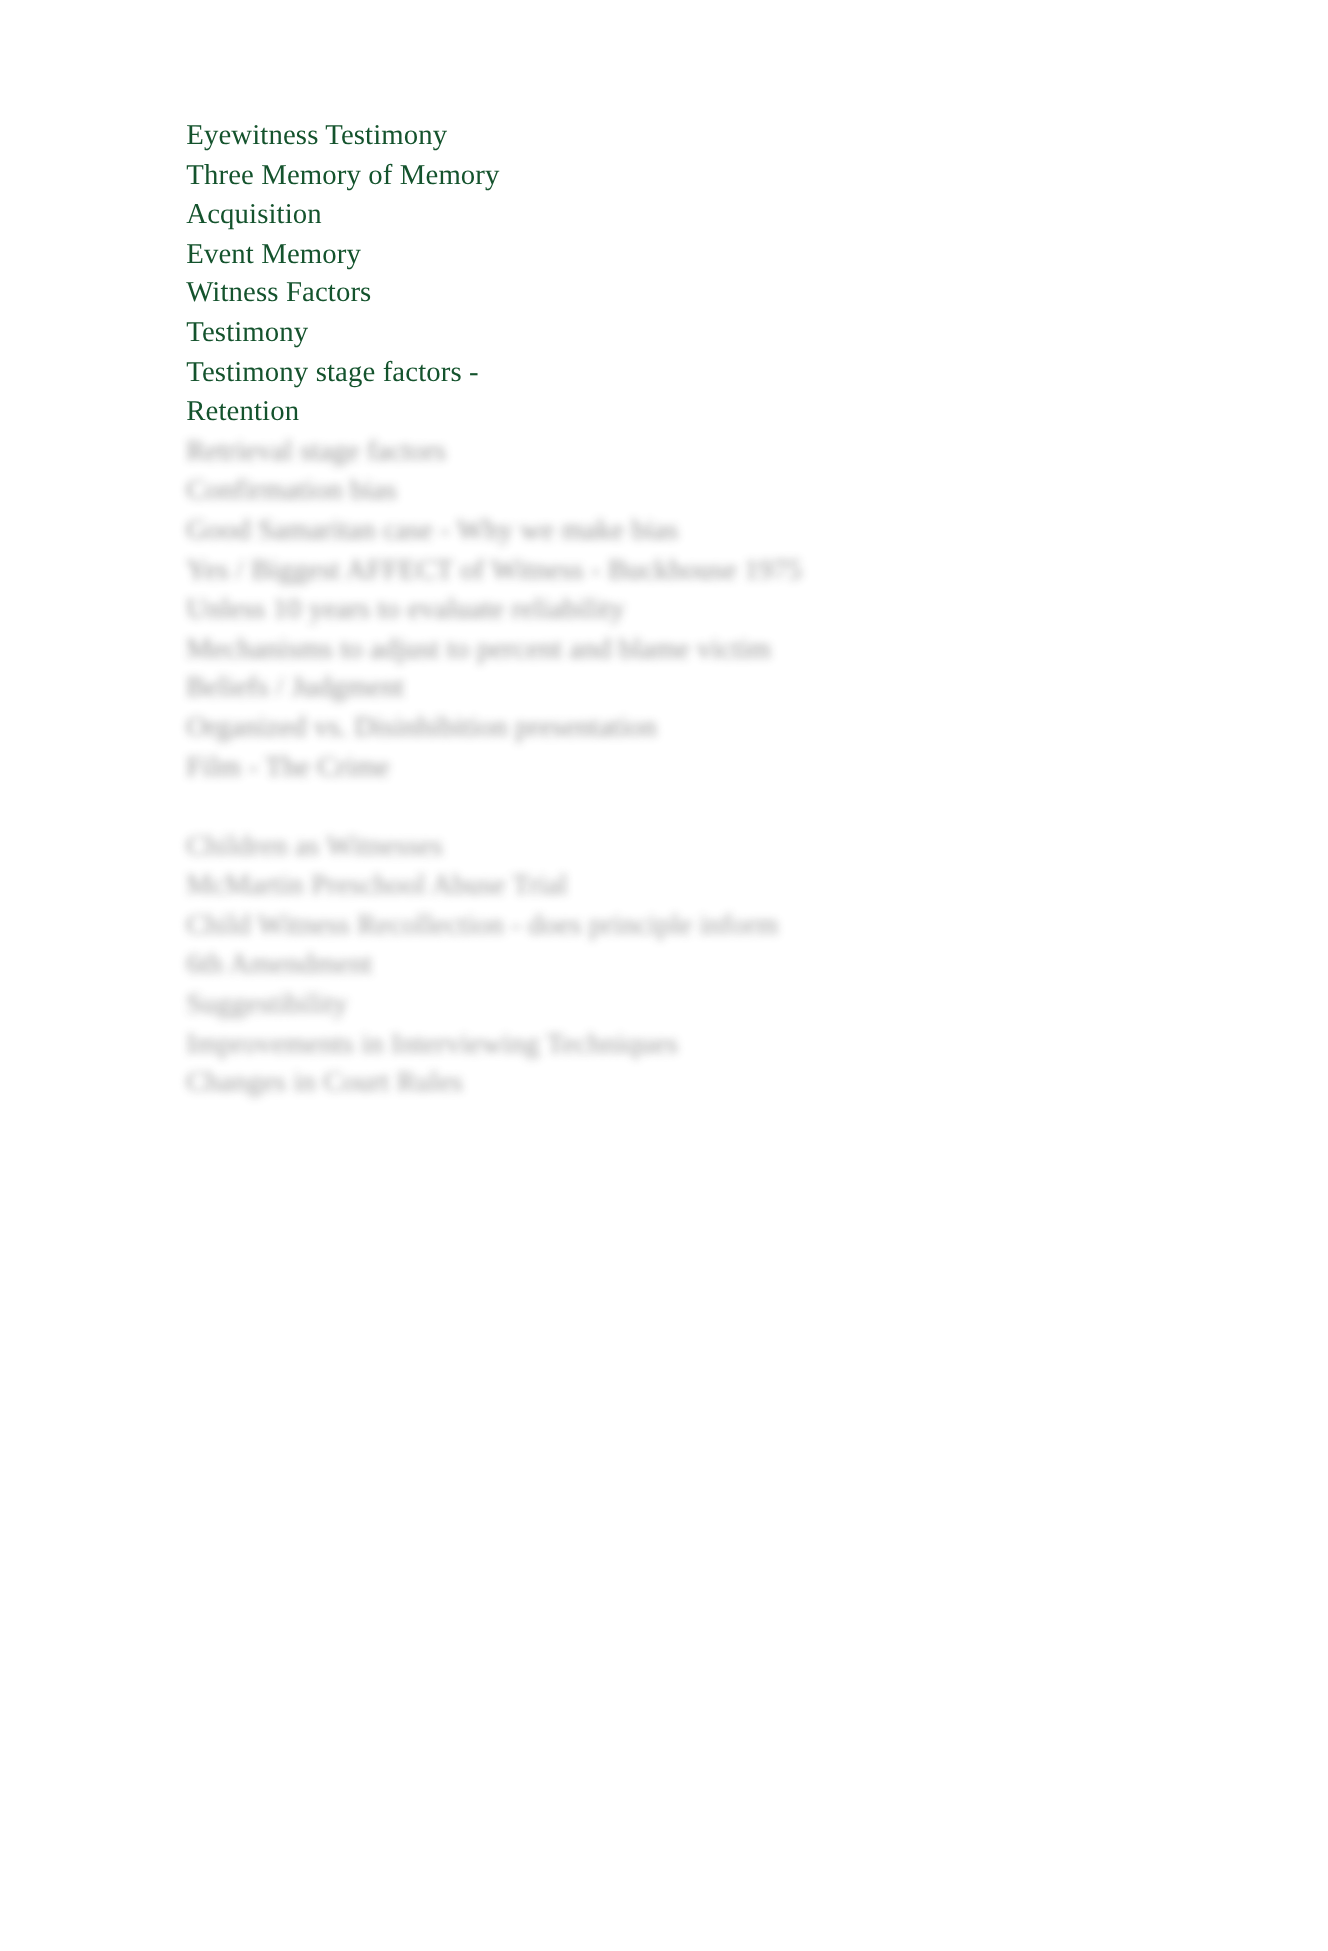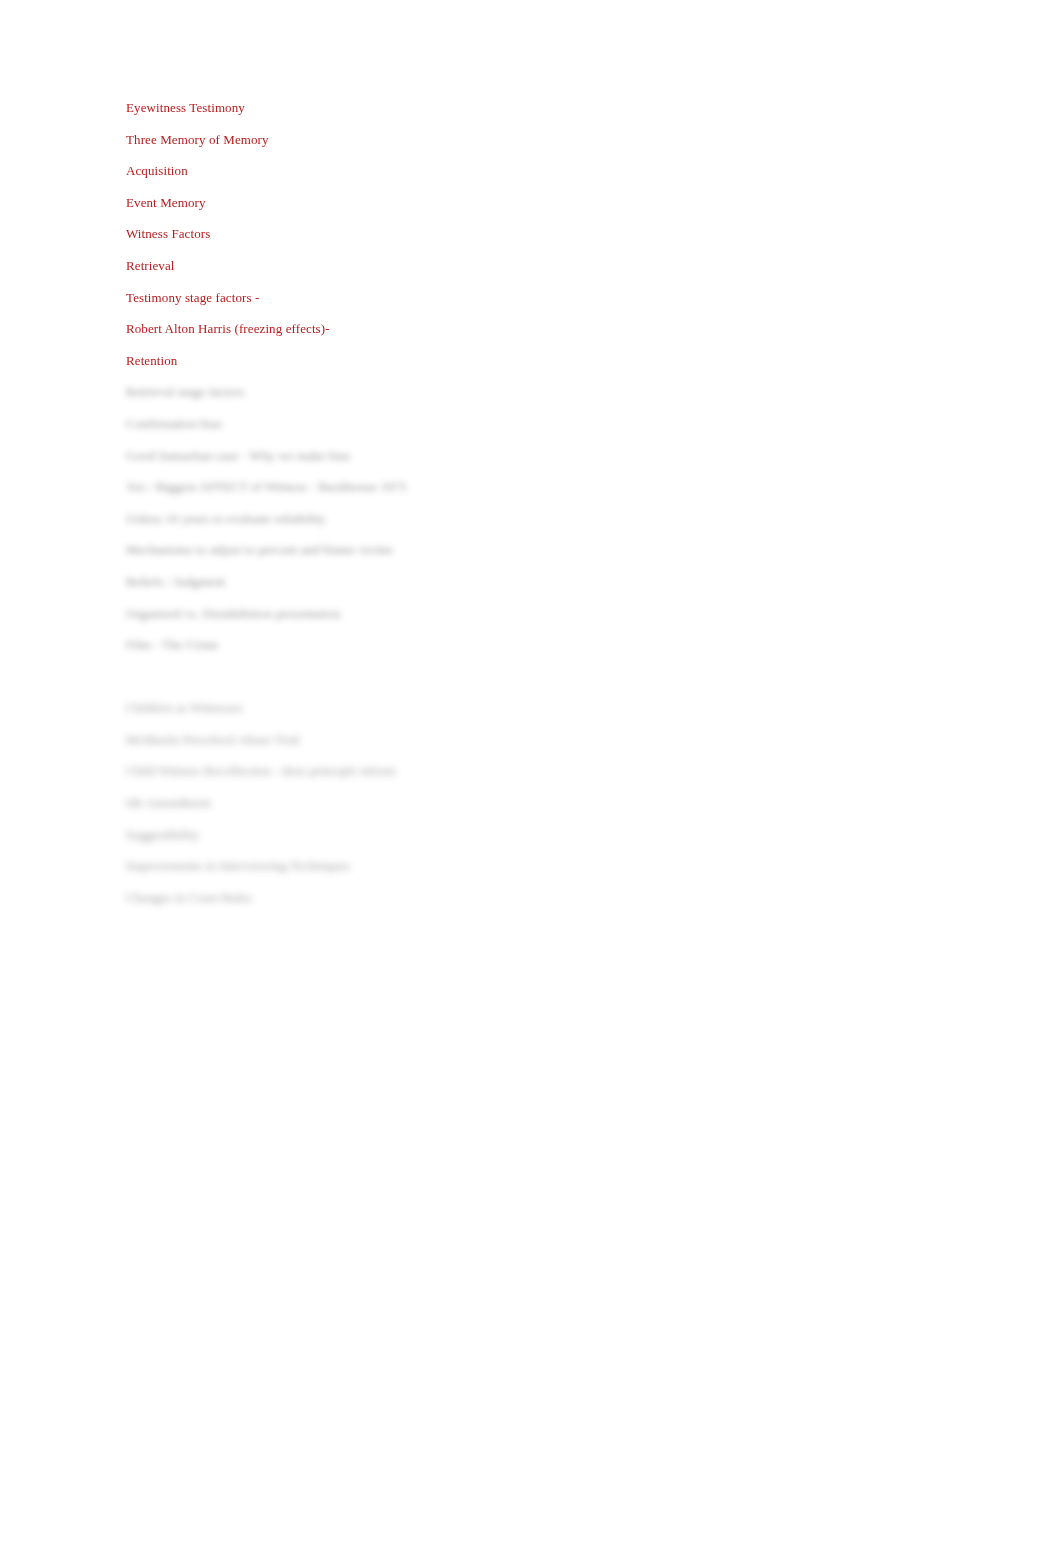--- a/index.html
+++ b/index.html
@@ -25,26 +25,27 @@
   }
 
   .text-column {
     position: absolute;
     left: 126px;
     top: 92px;
     width: 880px;
   }
 
   .doc-line {
-    font-size: 13px;
+    font-size: 23px;
     line-height: 31.6px;
-    color: #b91c1c;
+    color: #14532d;
     white-space: pre;
     letter-spacing: 0.1px;
     height: 31.6px;
+    margin-left: 23px;
   }
 
   
   .doc-line.blurred {
     color: #8d8d8d;
     filter: blur(3.4px);
     opacity: 0.92;
   }
 
   .doc-line.blurred-soft {
@@ -61,23 +62,22 @@
 <body>
 
 <div id="document-page">
   <div class="text-column">
 
     <div class="doc-line">Eyewitness Testimony</div>
     <div class="doc-line">Three Memory of Memory</div>
     <div class="doc-line">Acquisition</div>
     <div class="doc-line">Event Memory</div>
     <div class="doc-line">Witness Factors</div>
-    <div class="doc-line">Retrieval</div>
+    <div class="doc-line">Testimony</div>
     <div class="doc-line">Testimony stage factors -</div>
-    <div class="doc-line">Robert Alton Harris (freezing effects)-</div>
     <div class="doc-line">Retention</div>
 
     <div class="doc-line blurred">Retrieval stage factors</div>
     <div class="doc-line blurred">Confirmation bias</div>
     <div class="doc-line blurred">Good Samaritan case - Why we make bias</div>
     <div class="doc-line blurred">Yes / Biggest AFFECT of Witness - Buckhouse 1975</div>
     <div class="doc-line blurred">Unless 10 years to evaluate reliability</div>
     <div class="doc-line blurred">Mechanisms to adjust to percent and blame victim</div>
     <div class="doc-line blurred">Beliefs / Judgment</div>
     <div class="doc-line blurred">Organized vs. Disinhibition presentation</div>

